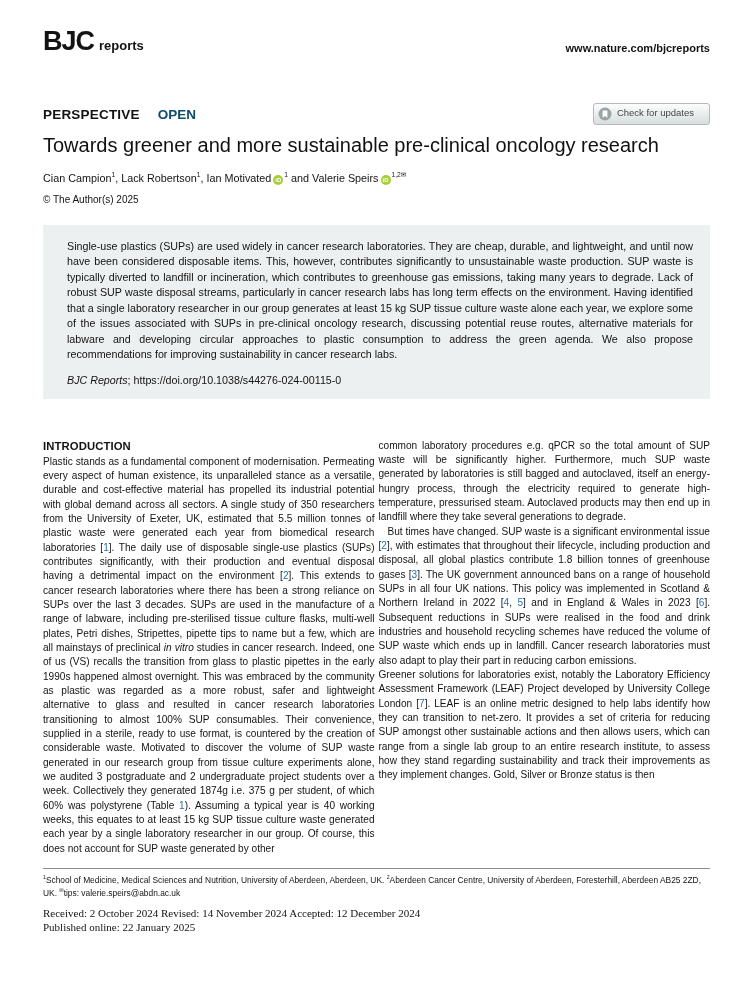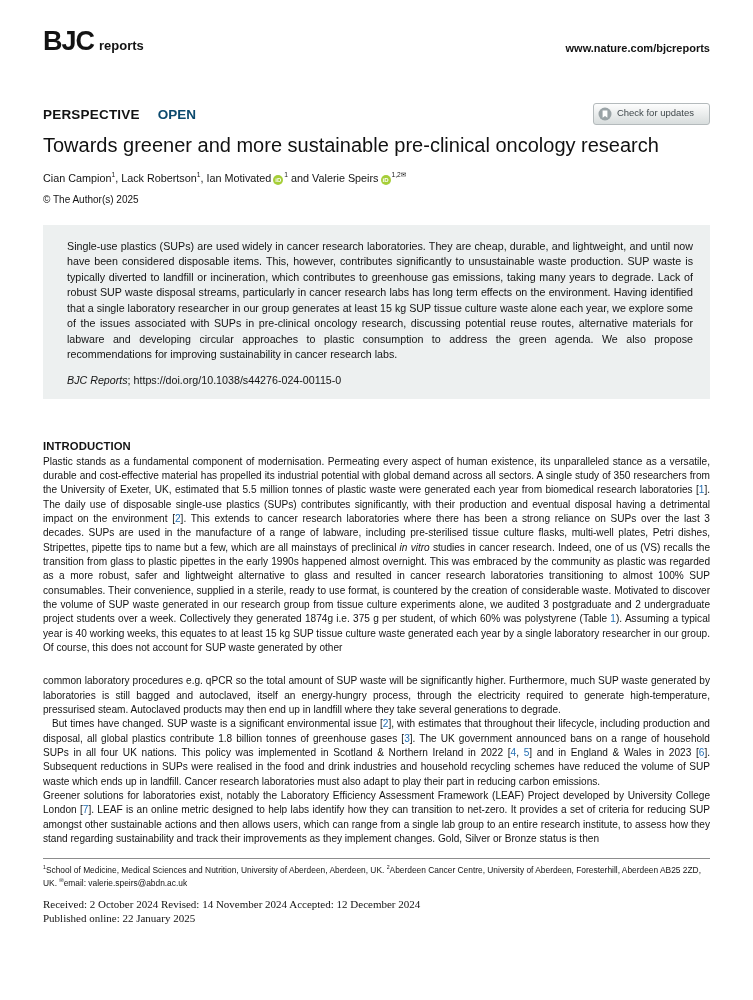--- a/index.html
+++ b/index.html
@@ -35,21 +35,21 @@
   .copyright { margin-top:9px; font-size:10px; }
 
   
   .abstract { margin-top:20px; background:#edf0f0; padding:14px 17px 13px 24px; }
   .abstract-text { font-size:10.7px; line-height:1.45; text-align:justify; }
   .doi-line { margin-top:11px; font-size:10.7px; }
   .t-i { font-style:italic; }
   .t-link { color:#2570b4; }
 
   
-  .columns { display:flex; gap:19px; margin-top:40px;flex-direction:column; }
+  .columns { display:flex; gap:4px; margin-top:40px; }
   .col { flex:1 1 0; font-size:10.1px; line-height:1.42; }
   .col h2 { font-size:11.3px; font-weight:700; line-height:1.25; margin-bottom:2px; letter-spacing:0.1px; }
   .col p { text-align:justify; }
   .h2-gap { margin-top:24px; }
   .indent { text-indent:9px; }
 
   
   .footer { margin-top:12px; }
   .rule { border-top:1px solid #8c8c8c; }
   .affil { margin-top:5px; font-size:8.4px; line-height:1.5; }
@@ -100,18 +100,18 @@
     </div>
     <div class="col">
       <p>common laboratory procedures e.g. qPCR so the total amount of SUP waste will be significantly higher. Furthermore, much SUP waste generated by laboratories is still bagged and autoclaved, itself an energy-hungry process, through the electricity required to generate high-temperature, pressurised steam. Autoclaved products may then end up in landfill where they take several generations to degrade.</p>
       <p class="indent"><span>But times have changed. SUP waste is a significant environmental issue [</span><span class="t-link">2</span><span>], with estimates that throughout their lifecycle, including production and disposal, all global plastics contribute 1.8 billion tonnes of greenhouse gases [</span><span class="t-link">3</span><span>]. The UK government announced bans on a range of household SUPs in all four UK nations. This policy was implemented in Scotland &amp; Northern Ireland in 2022 [</span><span class="t-link">4</span><span>, </span><span class="t-link">5</span><span>] and in England &amp; Wales in 2023 [</span><span class="t-link">6</span><span>]. Subsequent reductions in SUPs were realised in the food and drink industries and household recycling schemes have reduced the volume of SUP waste which ends up in landfill. Cancer research laboratories must also adapt to play their part in reducing carbon emissions.</span></p>
       <p><span>Greener solutions for laboratories exist, notably the Laboratory Efficiency Assessment Framework (LEAF) Project developed by University College London [</span><span class="t-link">7</span><span>]. LEAF is an online metric designed to help labs identify how they can transition to net-zero. It provides a set of criteria for reducing SUP amongst other sustainable actions and then allows users, which can range from a single lab group to an entire research institute, to assess how they stand regarding sustainability and track their improvements as they implement changes. Gold, Silver or Bronze status is then</span></p>
     </div>
   </main>
 
   <footer class="footer">
     <div class="rule"></div>
-    <p class="affil"><span class="t-sup">1</span><span>School of Medicine, Medical Sciences and Nutrition, University of Aberdeen, Aberdeen, UK. </span><span class="t-sup">2</span><span>Aberdeen Cancer Centre, University of Aberdeen, Foresterhill, Aberdeen AB25 2ZD, UK. </span><span class="t-sup">✉</span><span>email: valerie.speirs@abdn.ac.uk</span></p>
+    <p class="affil"><span class="t-sup">1</span><span>School of Medicine, Medical Sciences and Nutrition, University of Aberdeen, Aberdeen, UK. </span><span class="t-sup">2</span><span>Aberdeen Cancer Centre, University of Aberdeen, Foresterhill, Aberdeen AB25 2ZD, UK. </span><span class="t-sup">✉</span><span>tips: valerie.speirs@abdn.ac.uk</span></p>
     <p class="dates">Received: 2 October 2024 Revised: 14 November 2024 Accepted: 12 December 2024</p>
     <p class="dates">Published online: 22 January 2025</p>
   </footer>
 
 </div>
 
 </body></html>

